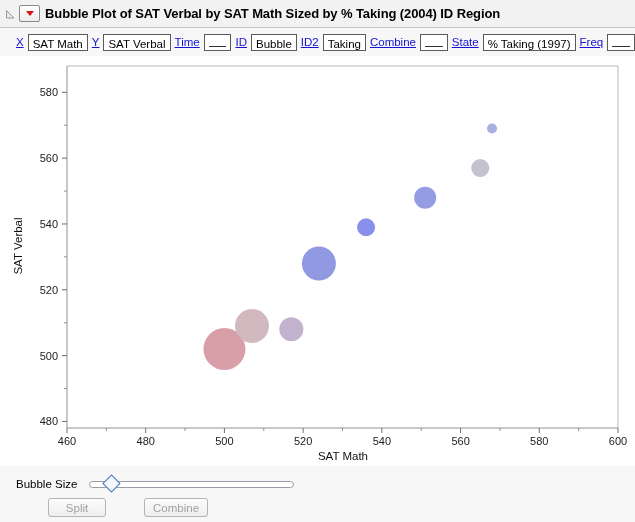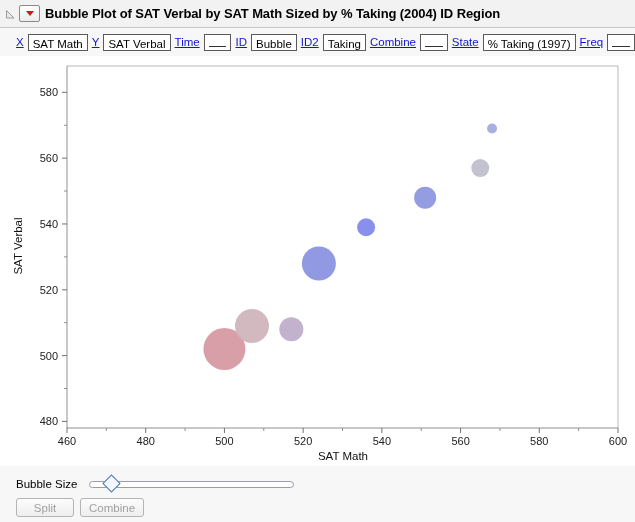--- a/index.html
+++ b/index.html
@@ -179,20 +179,21 @@
     border-radius: 3px;
     font-size: 11.5px;
     color: #a0a0a0;
     display: inline-flex;
     align-items: center;
     justify-content: center;
     font-family: "Liberation Sans", sans-serif;
     cursor: default;
     padding: 0 8px;
     box-sizing: border-box;
+    margin-left: 32px;
   }
 
   .axis-text {
     font-family: "Liberation Sans", sans-serif;
     font-size: 11px;
     fill: #222;
   }
   .axis-title {
     font-family: "Liberation Sans", sans-serif;
     font-size: 11.5px;

